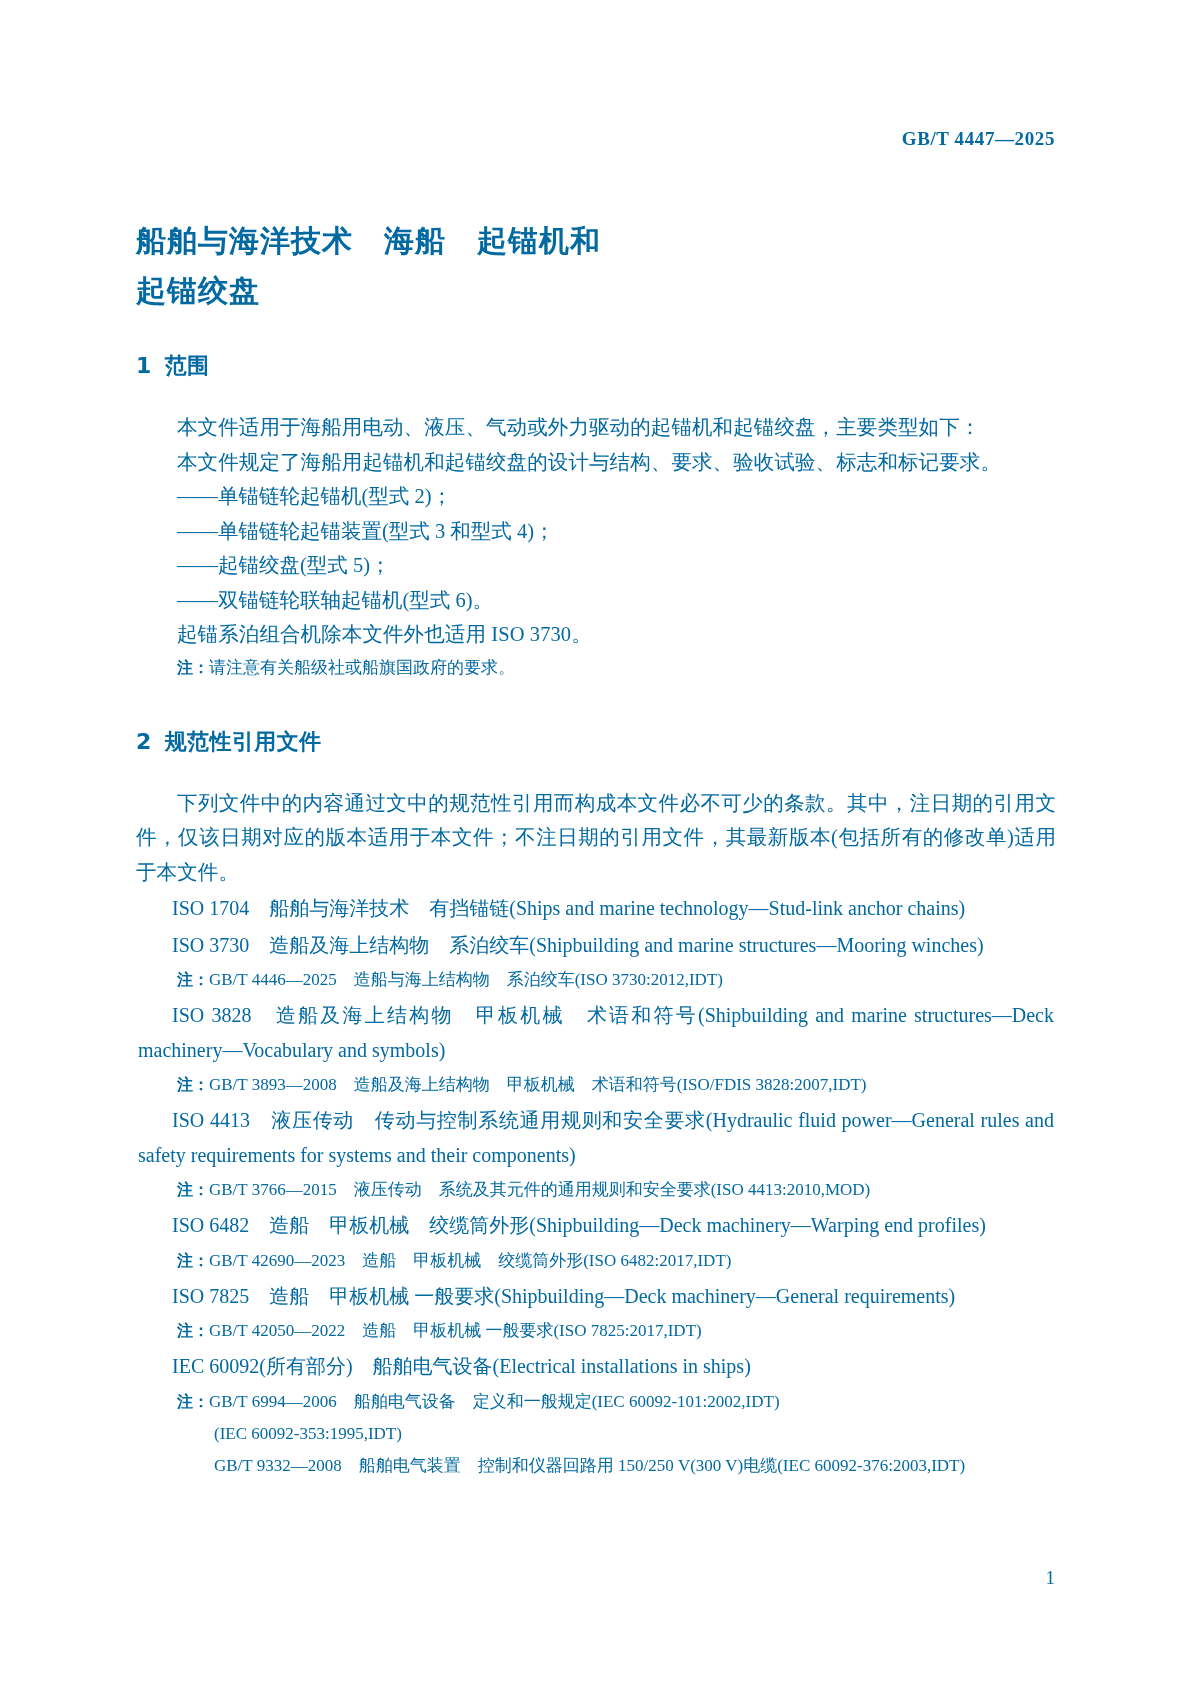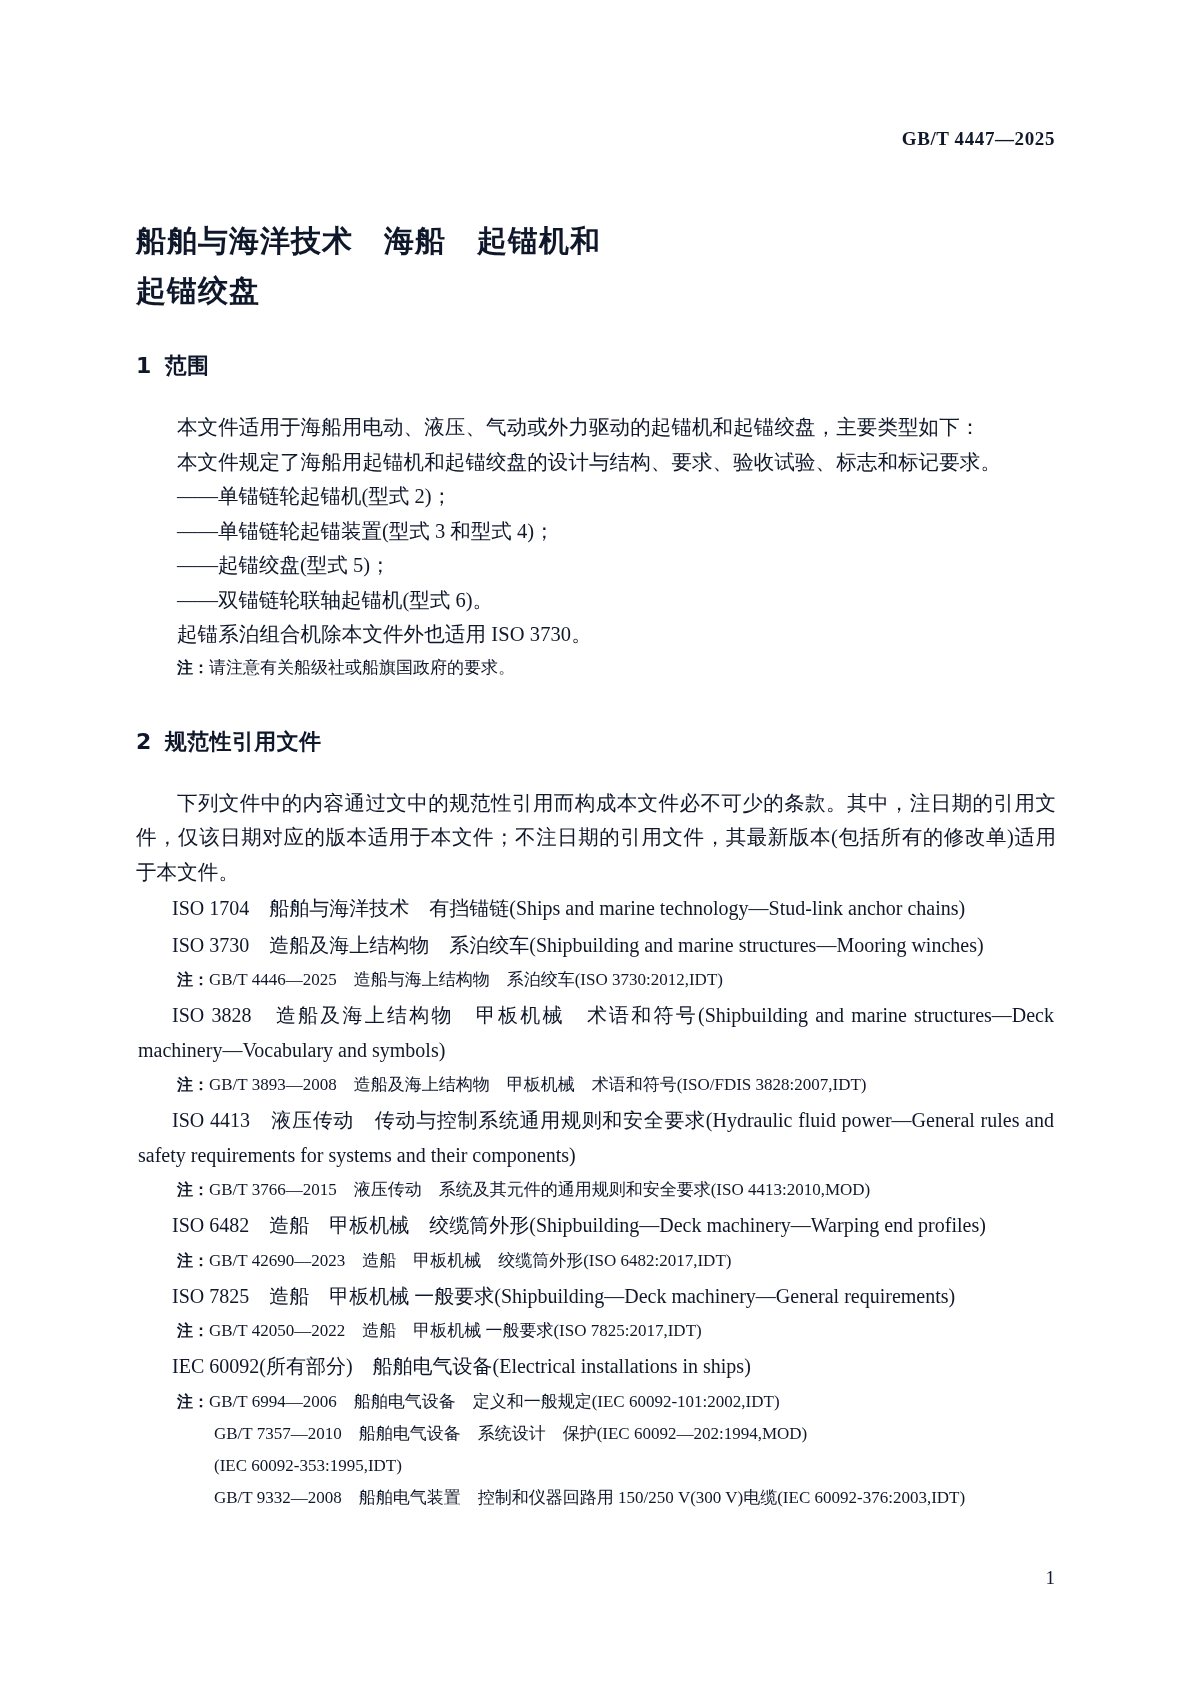--- a/index.html
+++ b/index.html
@@ -7,21 +7,21 @@
     padding: 0;
     background: #ffffff;
   }
   .page {
     position: relative;
     width: 1191px;
     height: 1685px;
     background: #ffffff;
     margin: 0 auto;
     font-family: "Liberation Serif", "DejaVu Serif", serif;
-    color: #0f172a;
+    color: #0369a1;
     overflow: hidden;
   }
 
   
   .std-header {
     position: absolute;
     top: 128px;
     right: 136px;
     font-family: "Liberation Serif", "DejaVu Serif", serif;
     font-size: 19px;
@@ -193,21 +193,20 @@
 
     <p class="ref">ISO 7825　造船　甲板机械 一般要求(Shipbuilding—Deck machinery—General requirements)</p>
     <p class="note">
       <span class="lbl">注：</span><span>GB/T 42050—2022　造船　甲板机械 一般要求(ISO 7825:2017,IDT)</span>
     </p>
 
     <p class="ref">IEC 60092(所有部分)　船舶电气设备(Electrical installations in ships)</p>
     <p class="note">
       <span class="lbl">注：</span><span>GB/T 6994—2006　船舶电气设备　定义和一般规定(IEC 60092-101:2002,IDT)</span>
     </p>
-    <p class="note-sub">GB/T 7357—2010　船舶电气设备　系统设计　保护(IEC 60092—202:1994,MOD)</p>
     <p class="note-cont">(IEC 60092-353:1995,IDT)</p>
     <p class="note-sub">GB/T 9332—2008　船舶电气装置　控制和仪器回路用 150/250 V(300 V)电缆(IEC 60092-376:2003,IDT)</p>
 
   </div>
 
   <div class="page-num">1</div>
 
 </div>
 
 </body></html>

